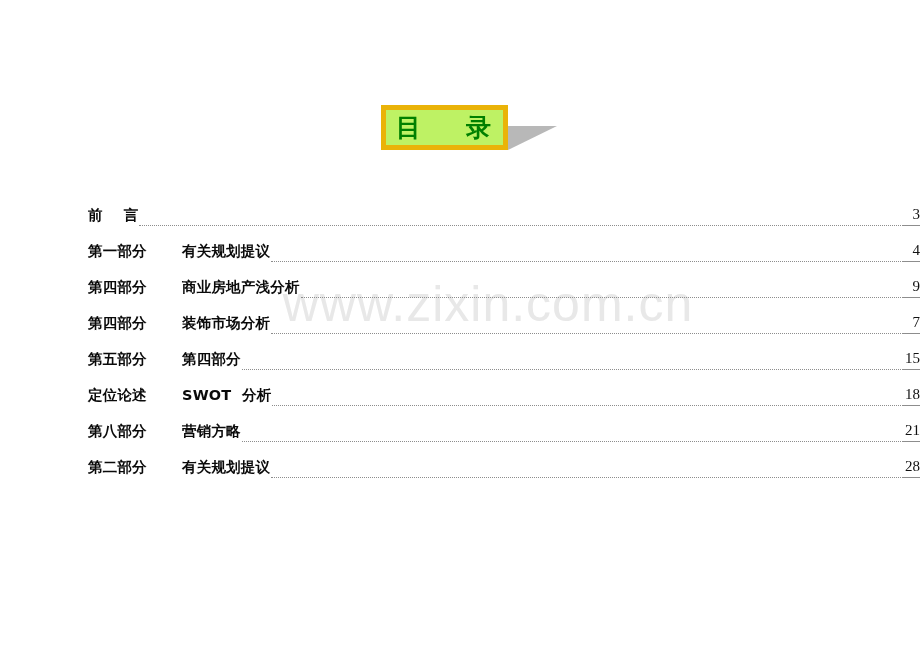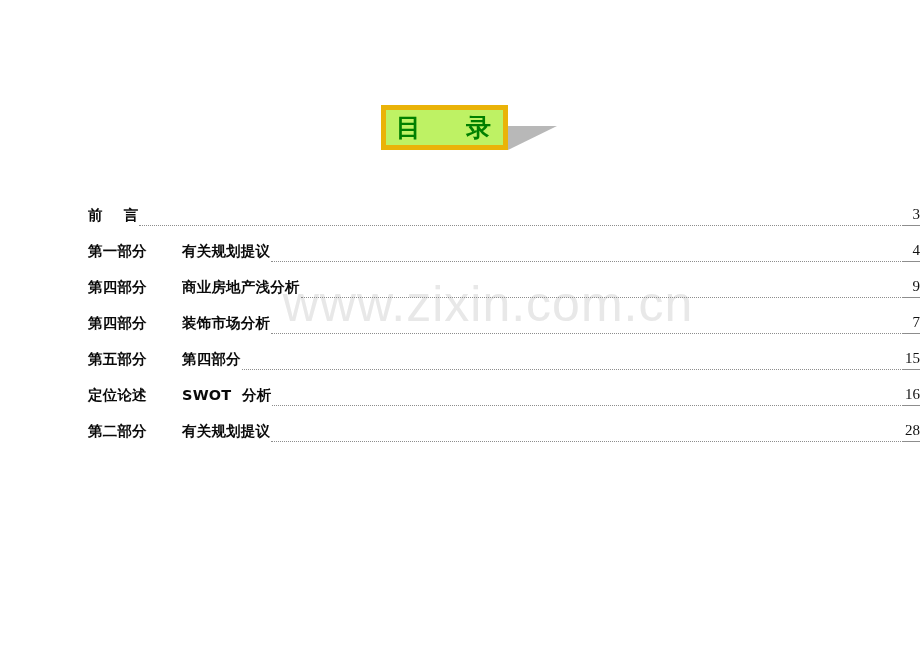--- a/index.html
+++ b/index.html
@@ -185,21 +185,27 @@
       <div class="toc-row">
         <span class="toc-section">第五部分</span>
         <span class="toc-title">第四部分</span>
         <span class="toc-leader"></span>
         <span class="toc-page">15</span>
       </div>
       <div class="toc-row">
         <span class="toc-section">定位论述</span>
         <span class="toc-title">SWOT  分析</span>
         <span class="toc-leader"></span>
-        <span class="toc-page">16</span>
+        <span class="toc-page">18</span>
+      </div>
+      <div class="toc-row">
+        <span class="toc-section">第八部分</span>
+        <span class="toc-title">营销方略</span>
+        <span class="toc-leader"></span>
+        <span class="toc-page">21</span>
       </div>
       <div class="toc-row">
         <span class="toc-section">第二部分</span>
         <span class="toc-title">有关规划提议</span>
         <span class="toc-leader"></span>
         <span class="toc-page">28</span>
       </div>
     </div>
 
 </div>

